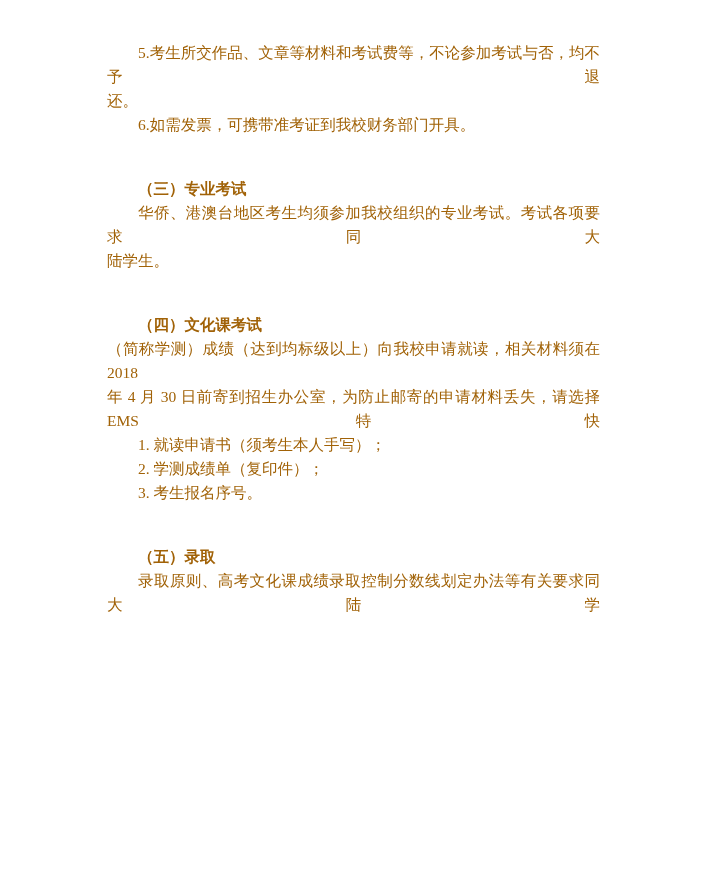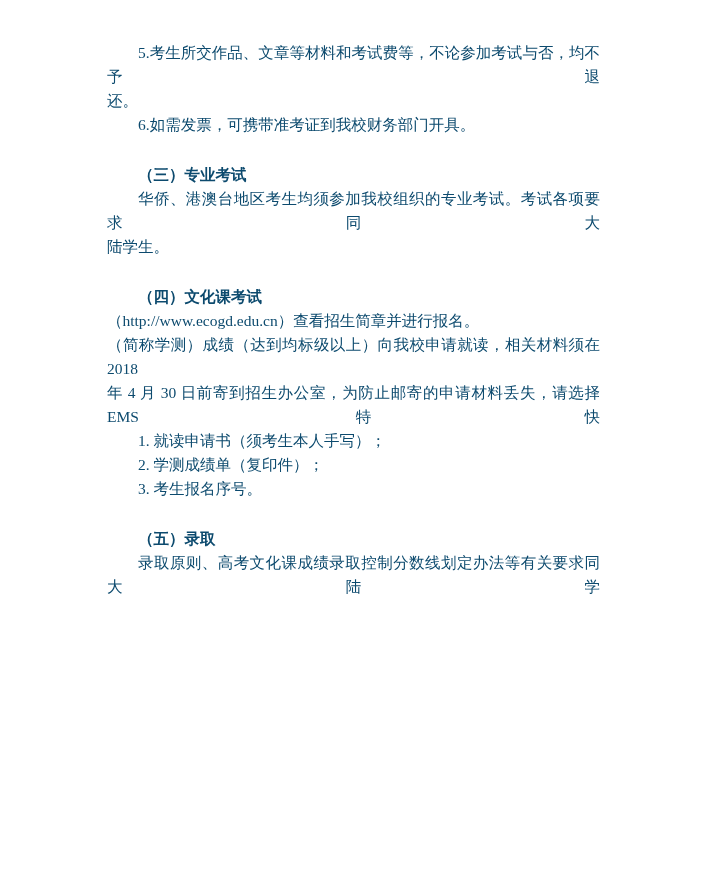--- a/index.html
+++ b/index.html
@@ -7,35 +7,35 @@
     padding: 0;
     background: #ffffff;
   }
   .page {
     position: relative;
     width: 714px;
     height: 869px;
     background: #ffffff;
     overflow: hidden;
     font-family: "Liberation Serif", "DejaVu Serif", serif;
-    color: #0c4a6e;
+    color: #a16207;
   }
   .content {
     box-sizing: border-box;
     padding: 41px 114px 0 107px;
     font-size: 15.5px;
     line-height: 24px;
   }
   .block {
     margin: 0;
     padding: 0;
   }
   .block.heading {
     font-weight: bold;
-    margin-top: 26px;
+    margin-top: 40px;
   }
   .line {
     text-align: justify;
     text-align-last: justify;
     white-space: normal;
   }
   .line.first {
     text-indent: 31px;
   }
   .line.endline {
@@ -59,21 +59,20 @@
         <div class="line first endline">（三）专业考试</div>
       </div>
       <div class="block paragraph">
         <div class="line first">华侨、港澳台地区考生均须参加我校组织的专业考试。考试各项要求同大</div>
         <div class="line endline">陆学生。</div>
       </div>
       <div class="block heading">
         <div class="line first endline">（四）文化课考试</div>
       </div>
       <div class="block paragraph">
-        <div class="line endline">（http://www.ecogd.edu.cn）查看招生简章并进行报名。</div>
       </div>
       <div class="block paragraph">
         <div class="line">（简称学测）成绩（达到均标级以上）向我校申请就读，相关材料须在 2018</div>
         <div class="line">年 4 月 30 日前寄到招生办公室，为防止邮寄的申请材料丢失，请选择 EMS 特快</div>
       </div>
       <div class="block item">
         <div class="line first endline">1. 就读申请书（须考生本人手写）；</div>
       </div>
       <div class="block item">
         <div class="line first endline">2. 学测成绩单（复印件）；</div>

